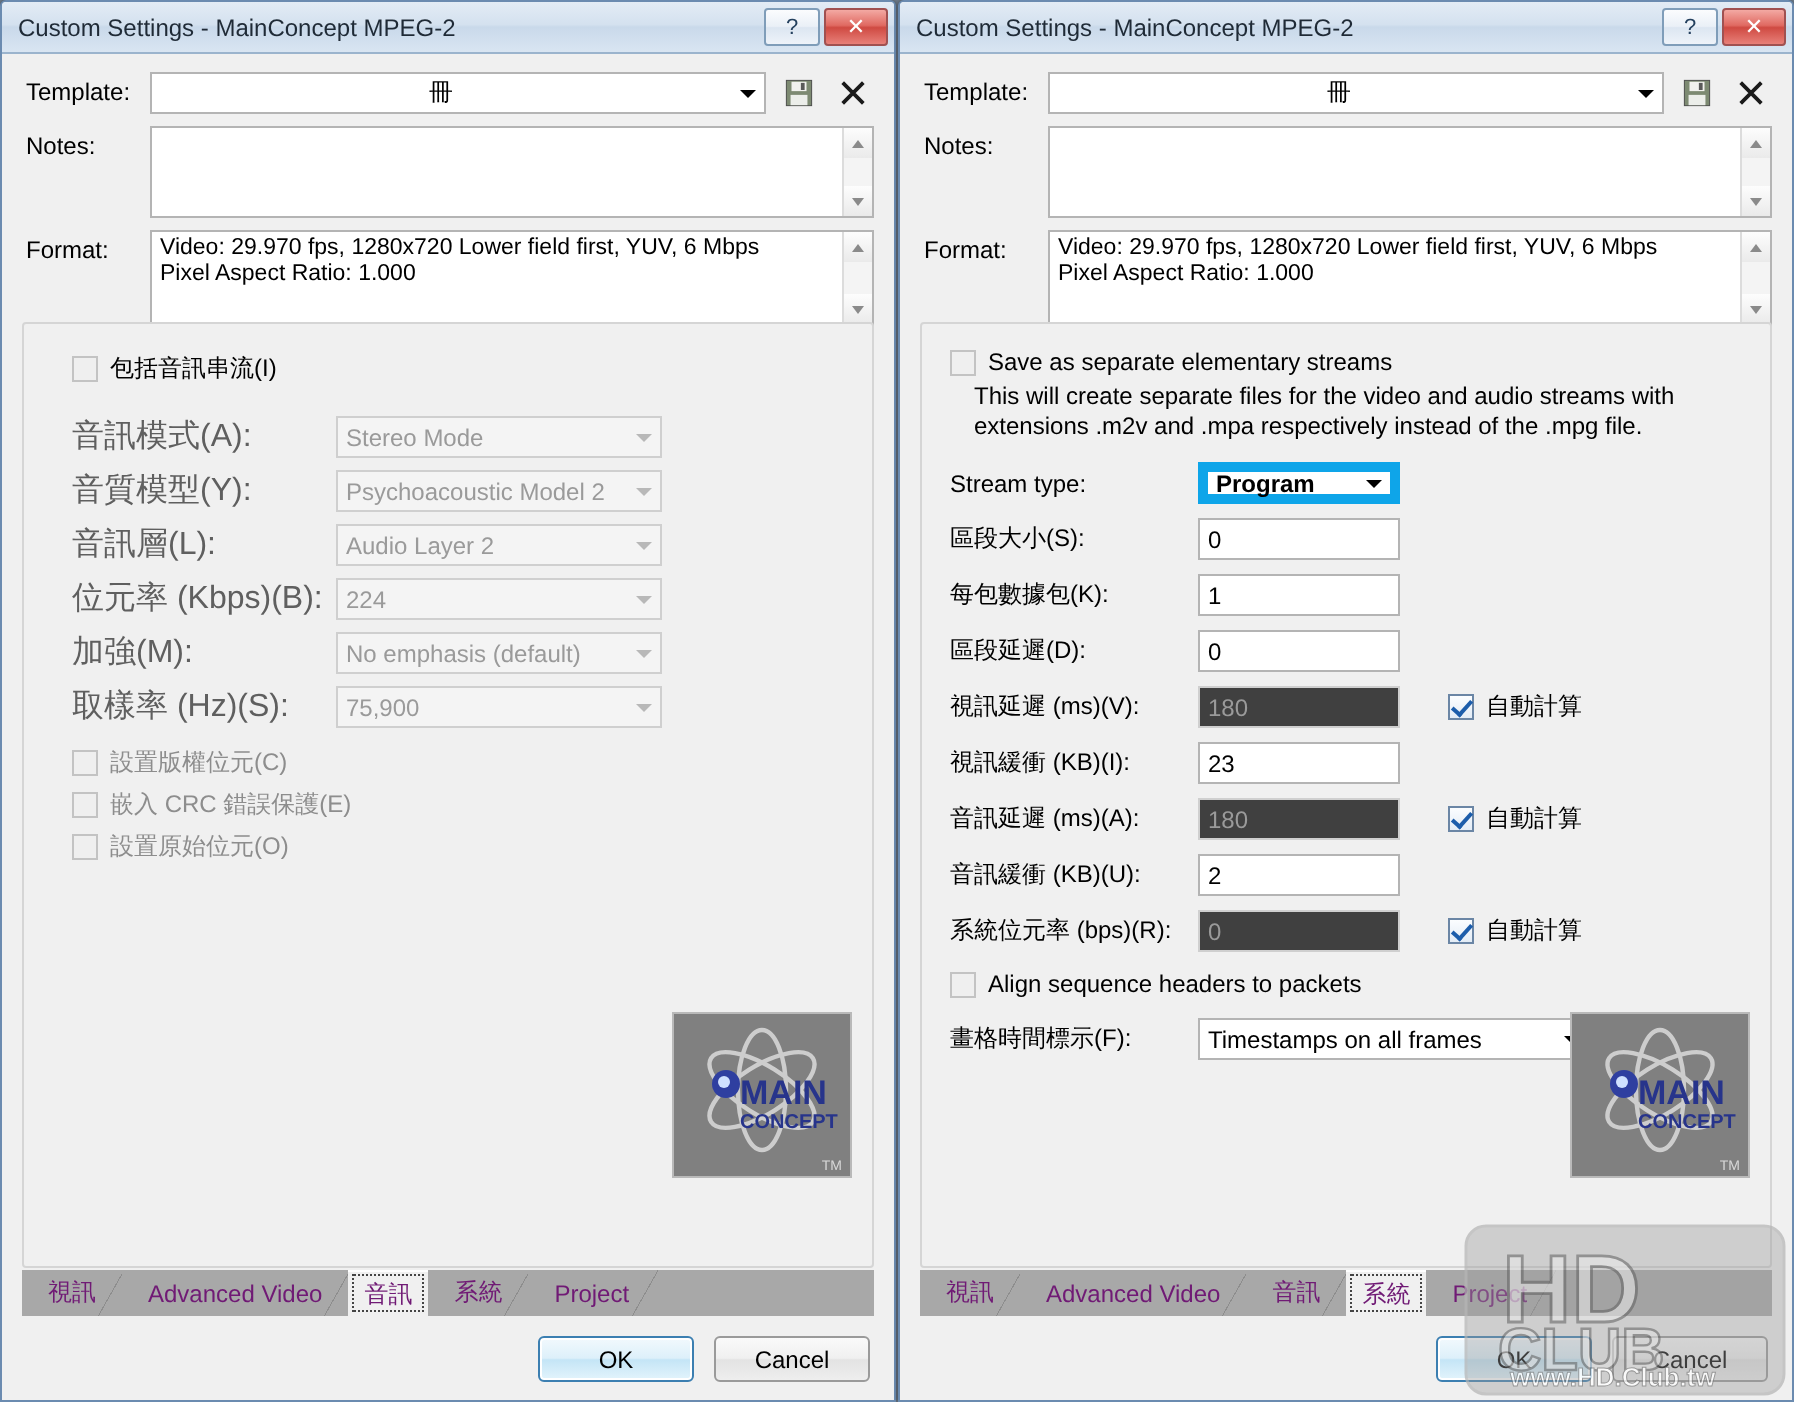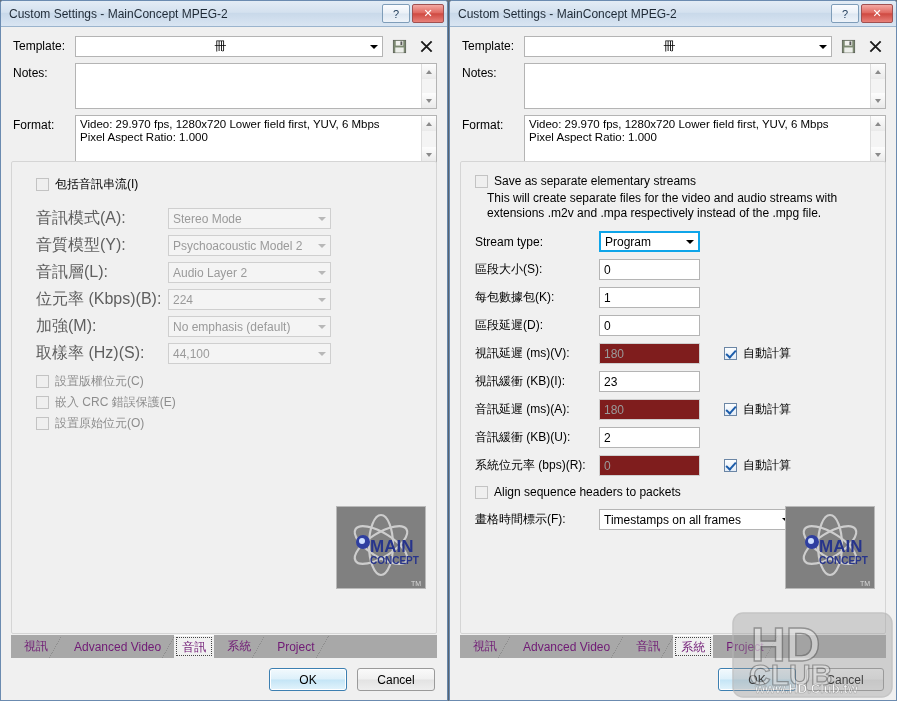--- a/index.html
+++ b/index.html
@@ -177,22 +177,22 @@
     border: 1px solid #b4b4b4;
     background: #fff;
     display: flex; align-items: center;
     font-size: 12px;
     padding-left: 4px;
   }
   .combo { padding-right: 0; }
   .combo .cval { flex: 1; overflow: hidden; white-space: nowrap; }
   .combo.disabled { background: #f4f4f4; border-color: #cfcfcf; color: #9a9a9a; }
   .combo.disabled .caret { border-top-color: #b8b8b8; }
-  .combo.focused { border: 2px solid #0ea5e9; }
-  .textin.disabled { background: #7f1d1d; border-color: #cfcfcf; color: #9a9a9a; }
+  .combo.focused { border: 5px solid #0ea5e9; font-weight: bold; }
+  .textin.disabled { background: #404040; border-color: #cfcfcf; color: #9a9a9a; }
 
   
   .audio-body { padding: 14px 0 0 0; position: relative; height: 100%; }
   .audio-top { padding-left: 24px; }
   .audio-row { display: flex; align-items: center; margin-bottom: 6px; }
   .audio-row .lbl { width: 132px; font-size: 16px; color: #5f5f5f; }
   .audio-row .ctl { width: 163px; }
   .audio-chks { padding-left: 24px; margin-top: 9px; }
   .audio-chks .chk-row { margin-bottom: 4px; }
 
@@ -428,21 +428,21 @@
                     <span class="caret"></span>
                   </span>
               </span>
             </span>
           </div>
 
           <div class="audio-row">
             <span class="lbl">取樣率 (Hz)(S):</span>
             <span class="ctl">
               <span class="combo disabled">
-                <span class="cval">44,100</span>
+                <span class="cval">75,900</span>
                 <span class="combo-arrow">
                     <span class="caret"></span>
                   </span>
               </span>
             </span>
           </div>
         </div>
 
         <div class="audio-chks">
           <div class="chk-row">

